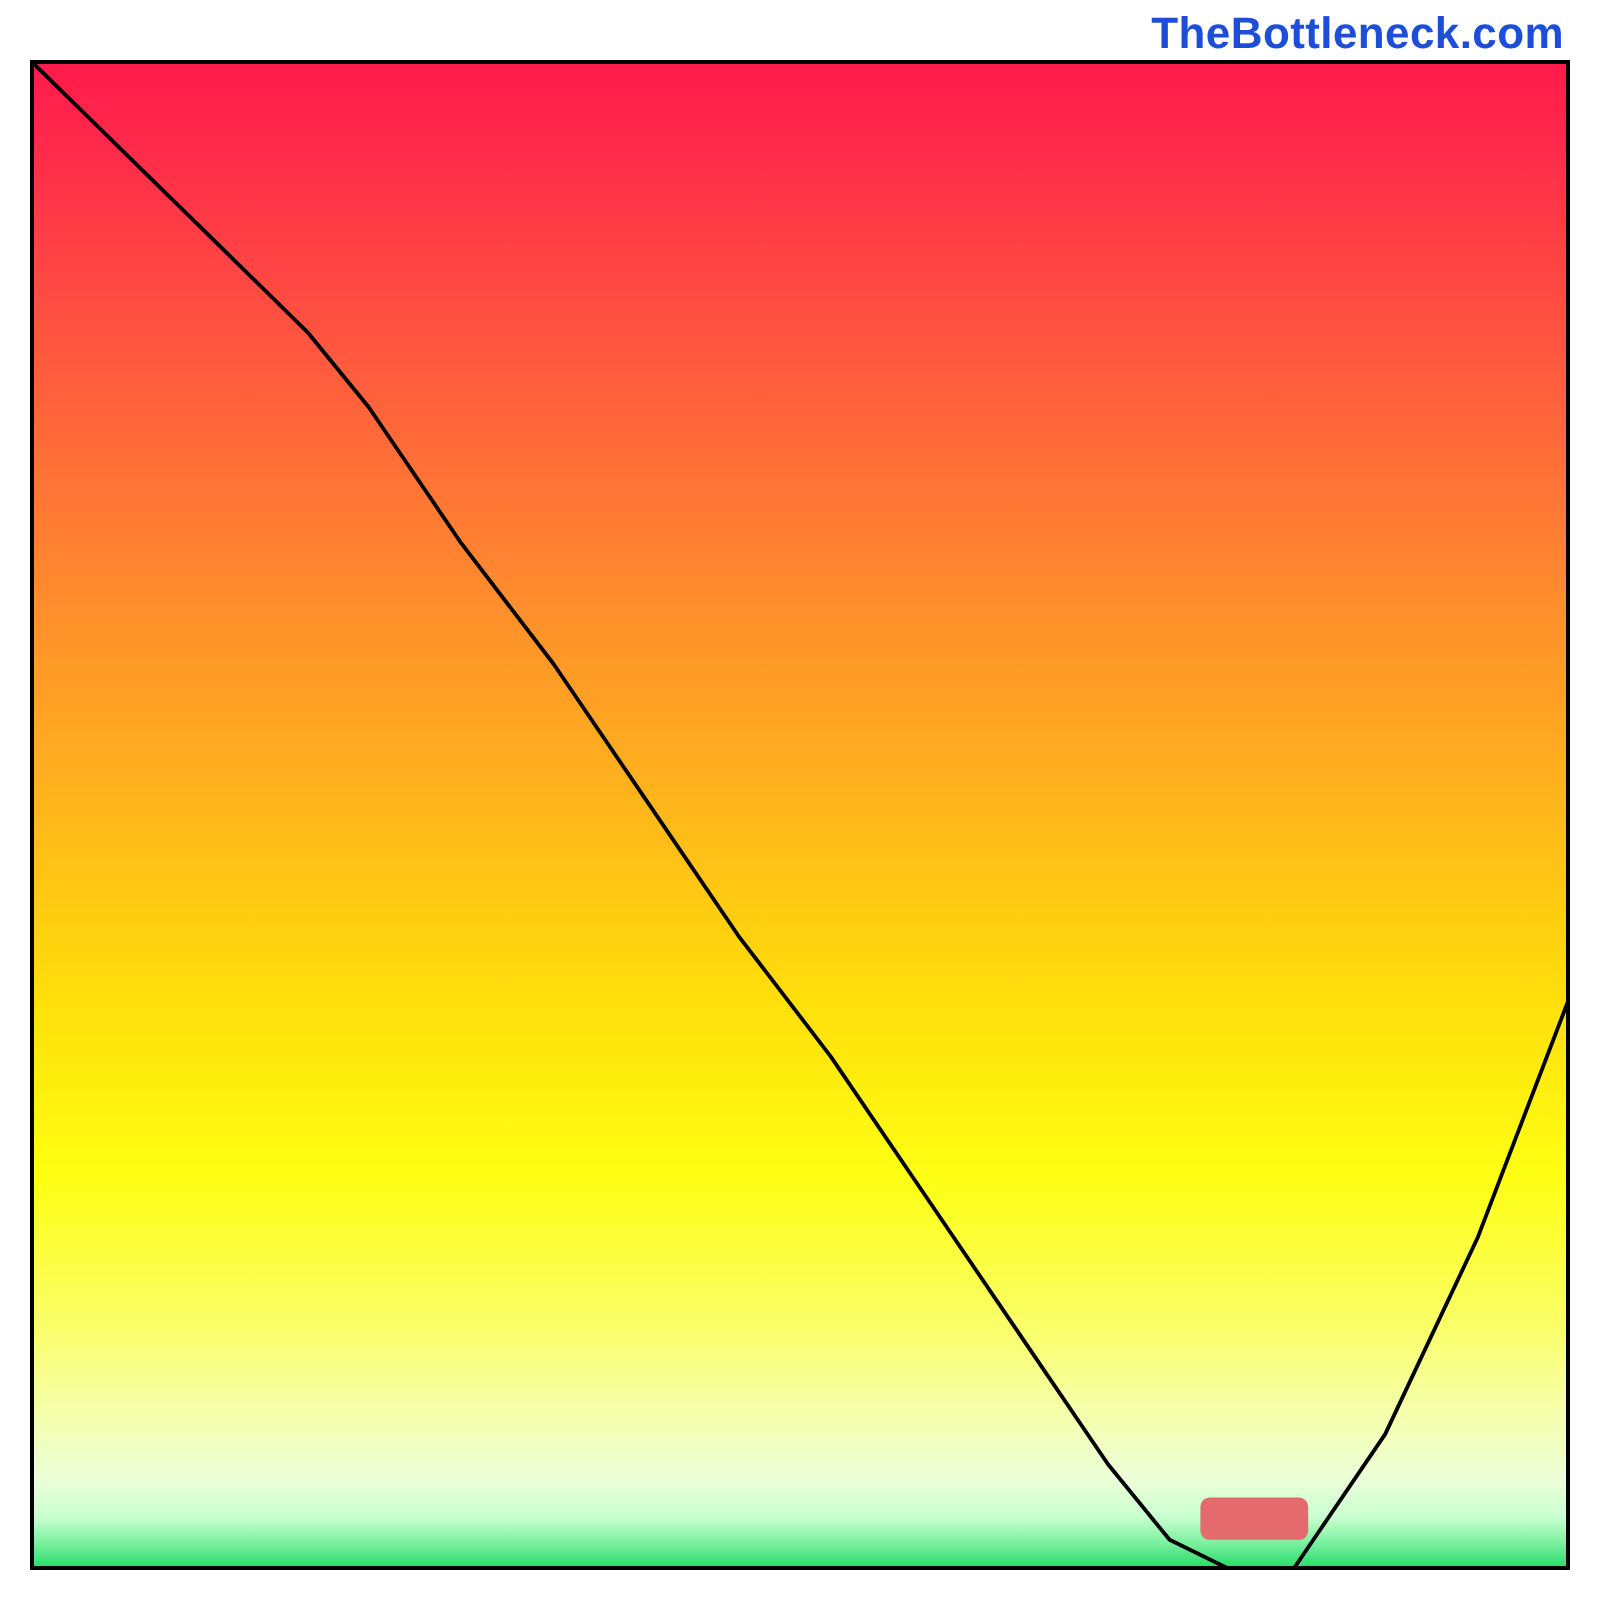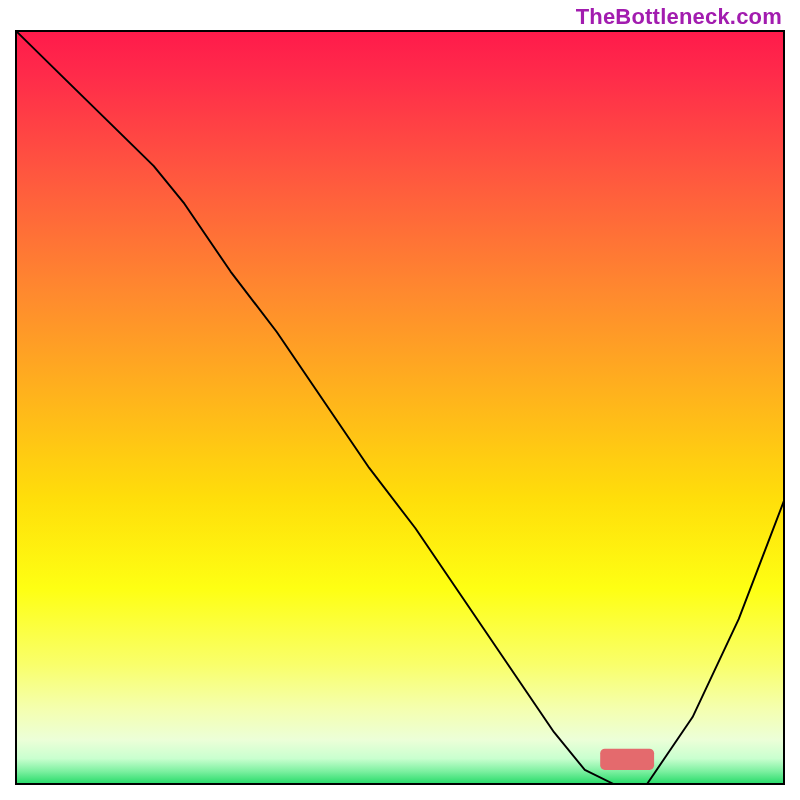--- a/index.html
+++ b/index.html
@@ -15,21 +15,21 @@
     position: relative;
     width: 800px;
     height: 800px;
   }
   .watermark {
     position: absolute;
     top: 4px;
     right: 18px;
     font-size: 22px;
     font-weight: 600;
-    color: #a21caf;
+    color: #1d4ed8;
     letter-spacing: 0.2px;
   }
   .plot-frame {
     position: absolute;
     left: 15px;
     top: 30px;
     width: 770px;
     height: 755px;
     background: #ffffff;
   }

